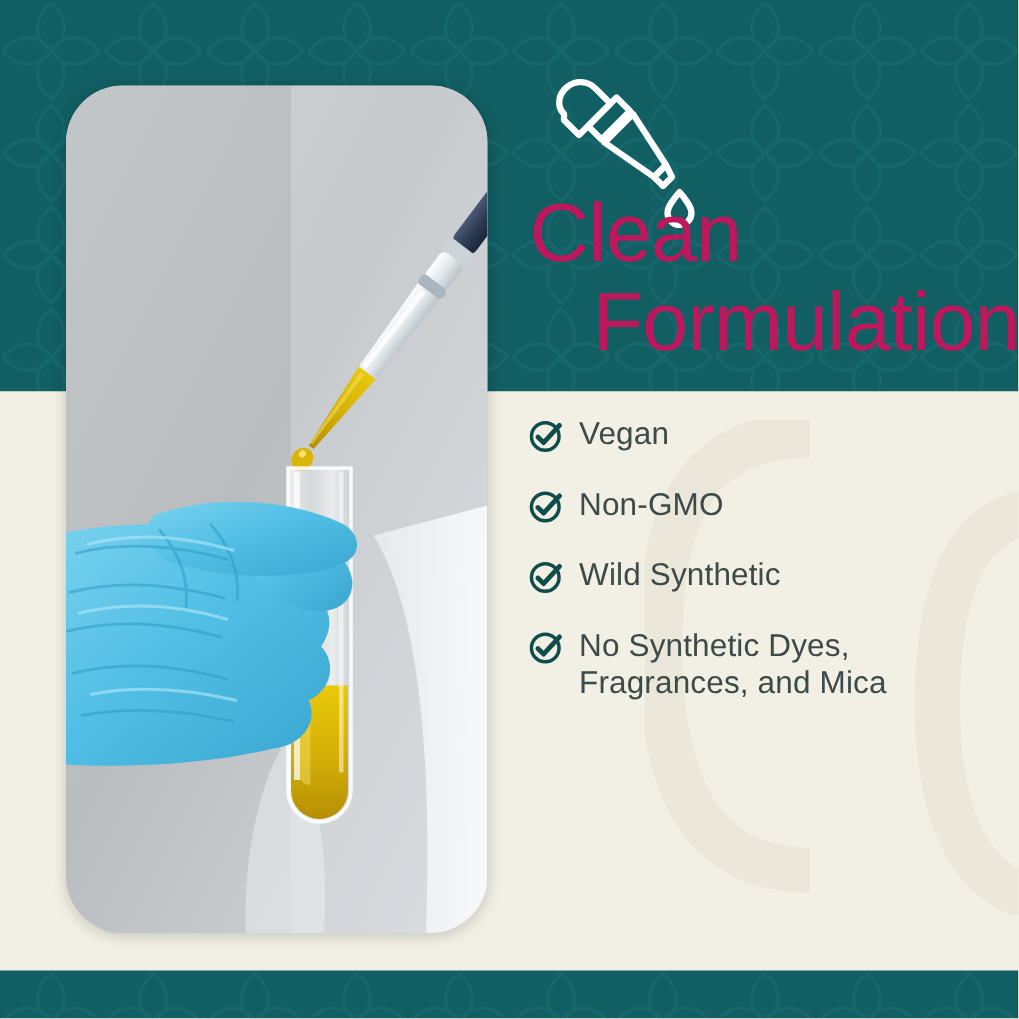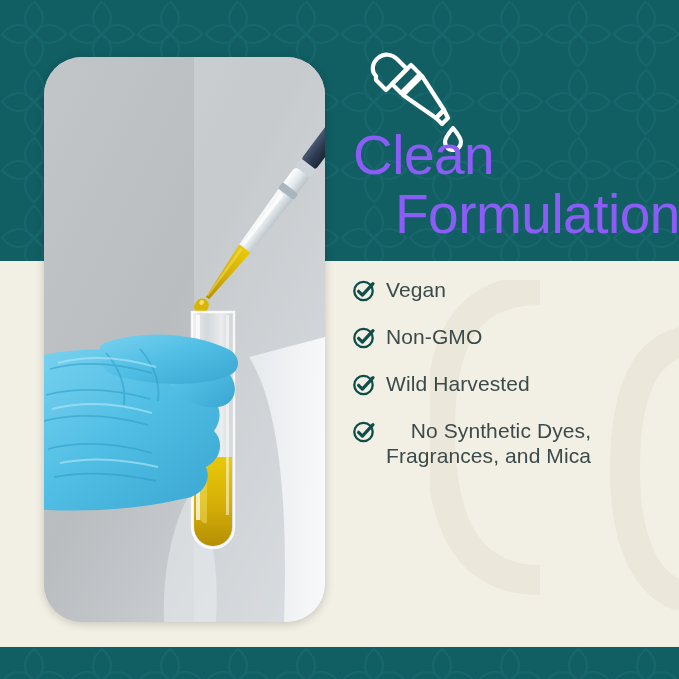--- a/index.html
+++ b/index.html
@@ -27,28 +27,28 @@
     border-radius:38px;overflow:hidden;
     background:#c9ccce;
     box-shadow:0 2px 10px rgba(0,0,0,.18);
   }
   .photo svg{display:block;width:281px;height:565px;}
 
   
   .dropper{position:absolute;left:362px;top:52px;width:110px;height:100px;}
   .title{
     position:absolute;left:353px;top:126px;width:320px;
-    color:#8b5cf6;font-weight:300;font-size:55px;line-height:1.08;
+    color:#be185d;font-weight:300;font-size:55px;line-height:1.08;
     letter-spacing:-0.5px;
   }
   .title .l2{display:block;margin-left:42px;}
 
   
   .list{position:absolute;left:352px;top:278px;width:320px;}
-  .item{display:flex;align-items:flex-start;margin-bottom:22px;text-align:right;}
+  .item{display:flex;align-items:flex-start;margin-bottom:22px;}
   .item:last-child{margin-bottom:16px;}
   .chk{flex:0 0 auto;width:24px;height:24px;margin-right:10px;margin-top:1px;}
   .item-label{
     color:#3C4B49;font-size:21px;line-height:1.18;font-weight:400;
     letter-spacing:.1px;white-space:pre-line;
   }
 </style>
 </head>
 <body>
 
@@ -237,21 +237,21 @@
       <path d="M6.6 12.3 L10.4 16.1 L21 4.6" fill="none" stroke="#0E4D4A" stroke-width="3.2" stroke-linecap="round" stroke-linejoin="round"></path>
     </svg>
     <div class="item-label">Non-GMO</div>
   </div>
 
   <div class="item">
     <svg class="chk" viewBox="0 0 24 24">
       <circle cx="11.5" cy="12" r="9.2" fill="none" stroke="#0E4D4A" stroke-width="2.3"></circle>
       <path d="M6.6 12.3 L10.4 16.1 L21 4.6" fill="none" stroke="#0E4D4A" stroke-width="3.2" stroke-linecap="round" stroke-linejoin="round"></path>
     </svg>
-    <div class="item-label">Wild Harvested</div>
+    <div class="item-label">Wild Synthetic</div>
   </div>
 
 
 
   <div class="item">
     <svg class="chk" viewBox="0 0 24 24">
       <circle cx="11.5" cy="12" r="9.2" fill="none" stroke="#0E4D4A" stroke-width="2.3"></circle>
       <path d="M6.6 12.3 L10.4 16.1 L21 4.6" fill="none" stroke="#0E4D4A" stroke-width="3.2" stroke-linecap="round" stroke-linejoin="round"></path>
     </svg>
     <div class="item-label">No Synthetic Dyes,

